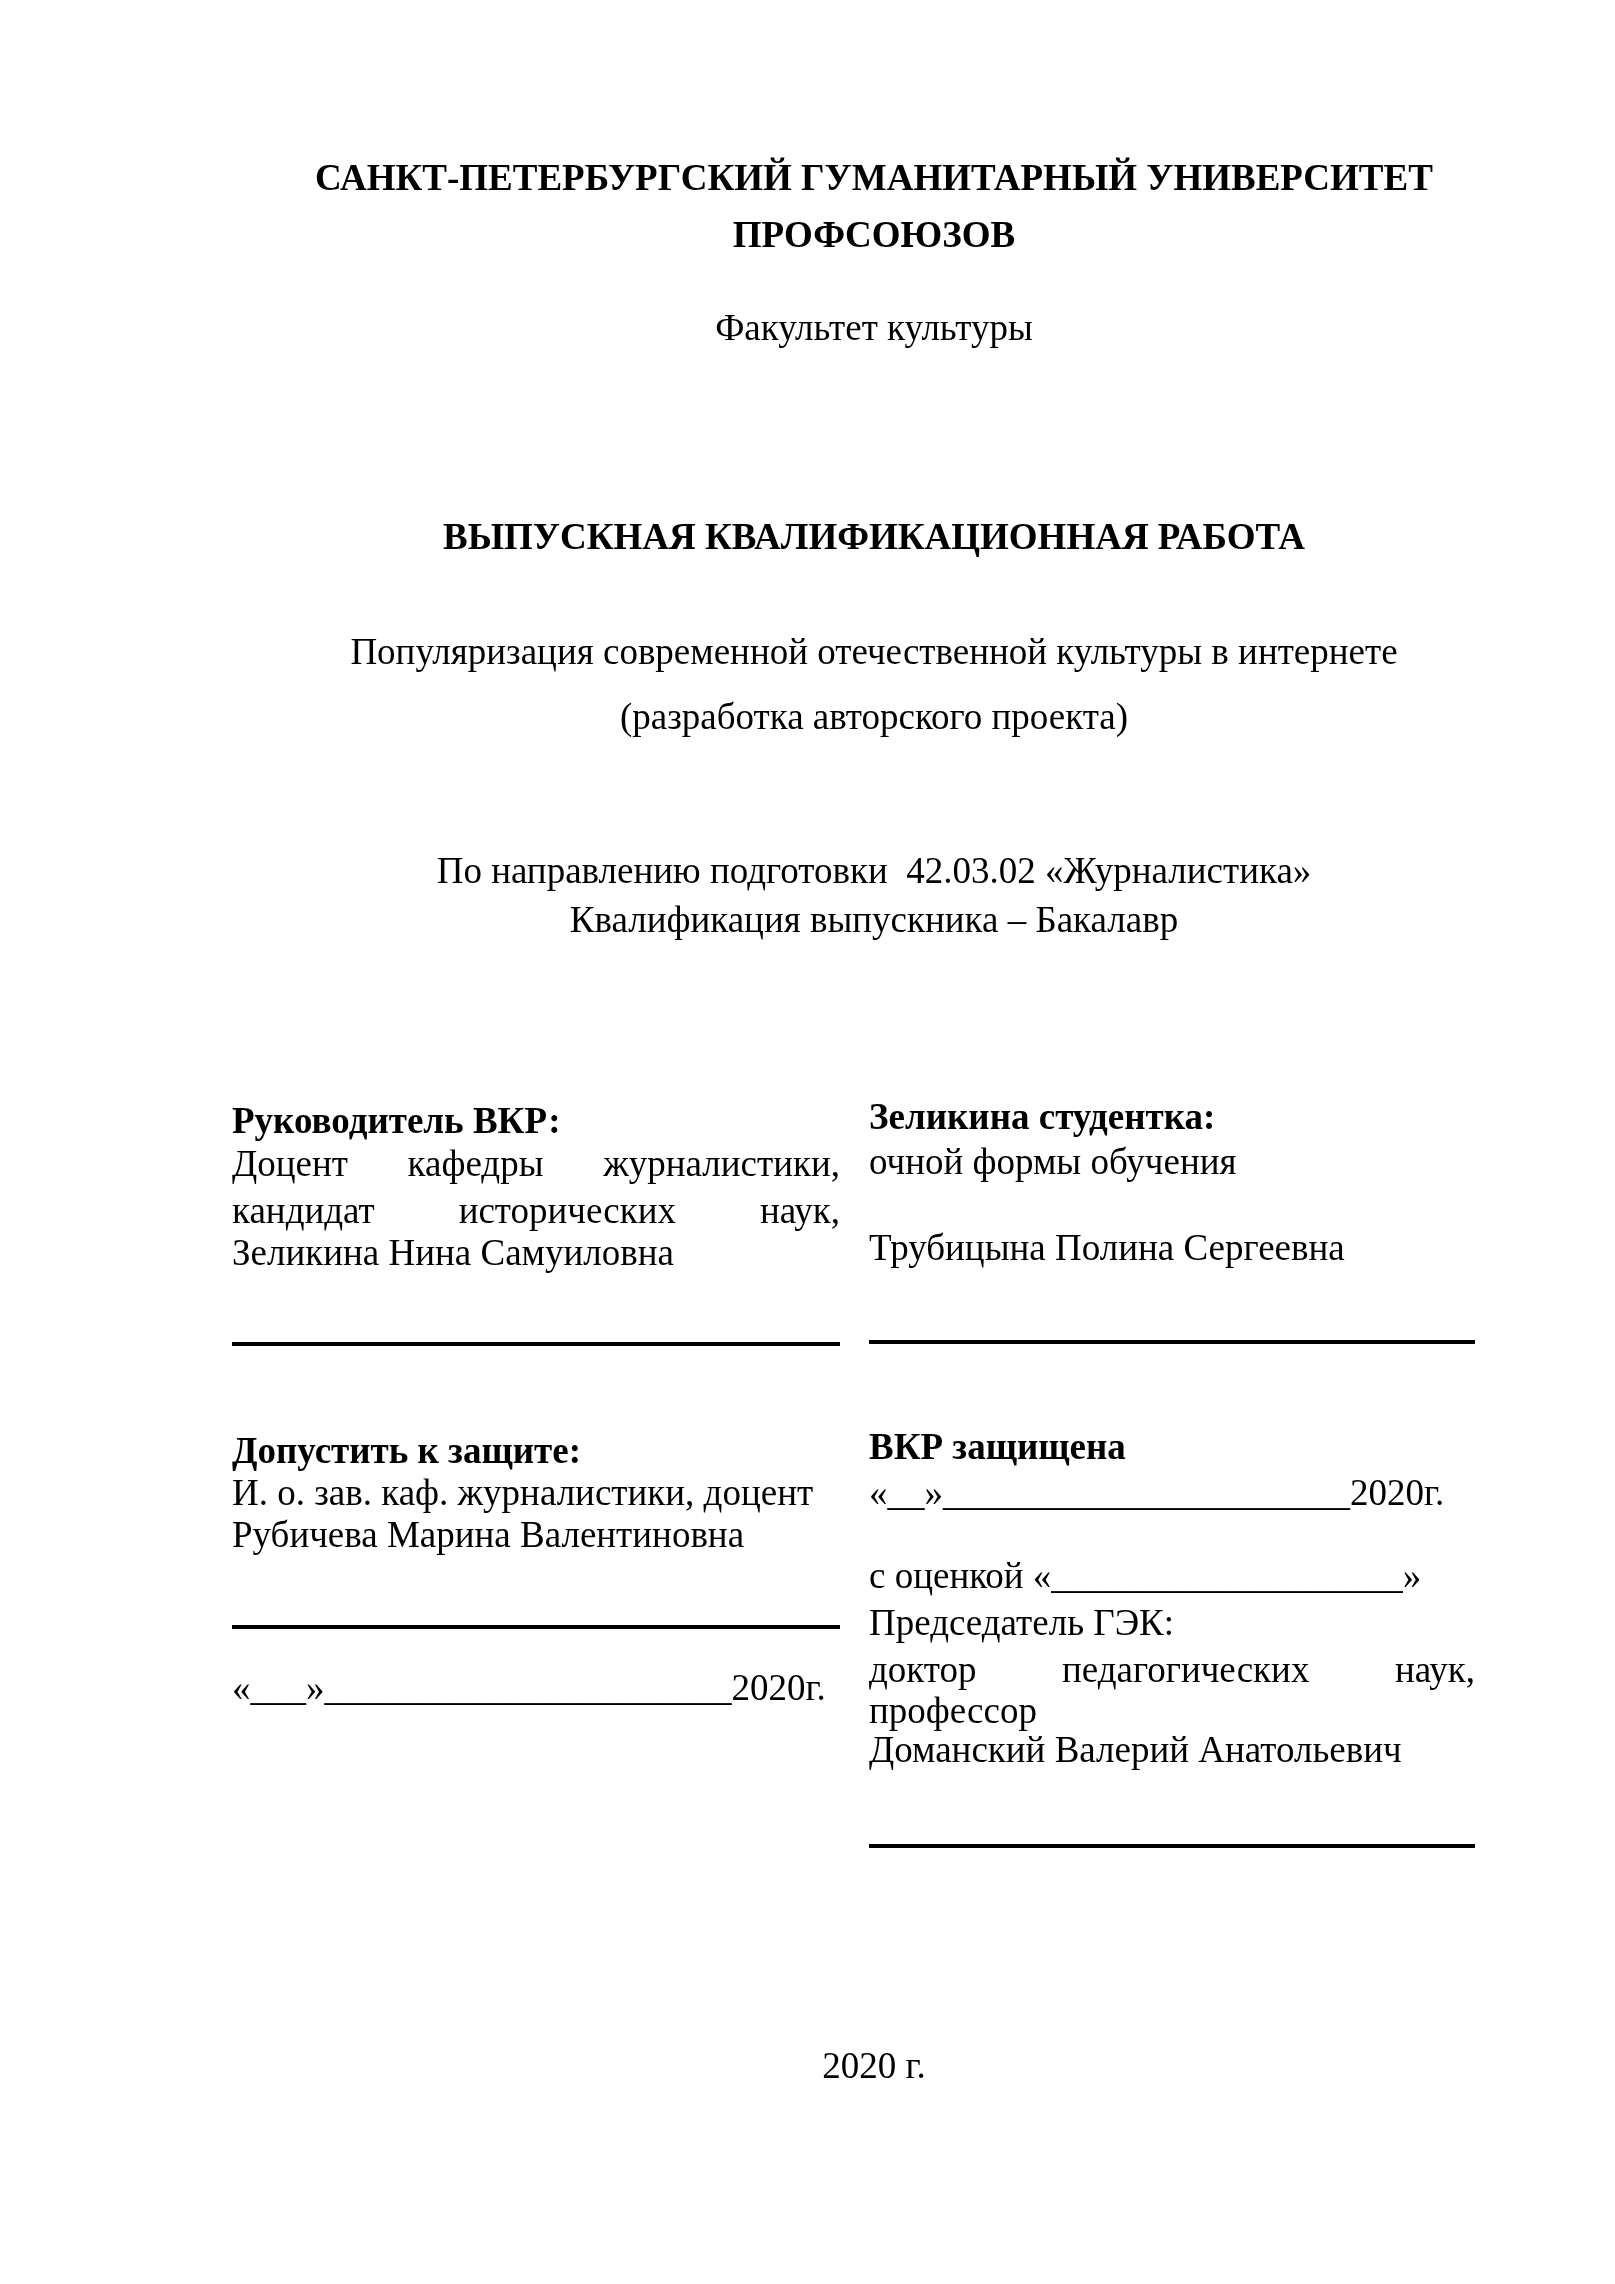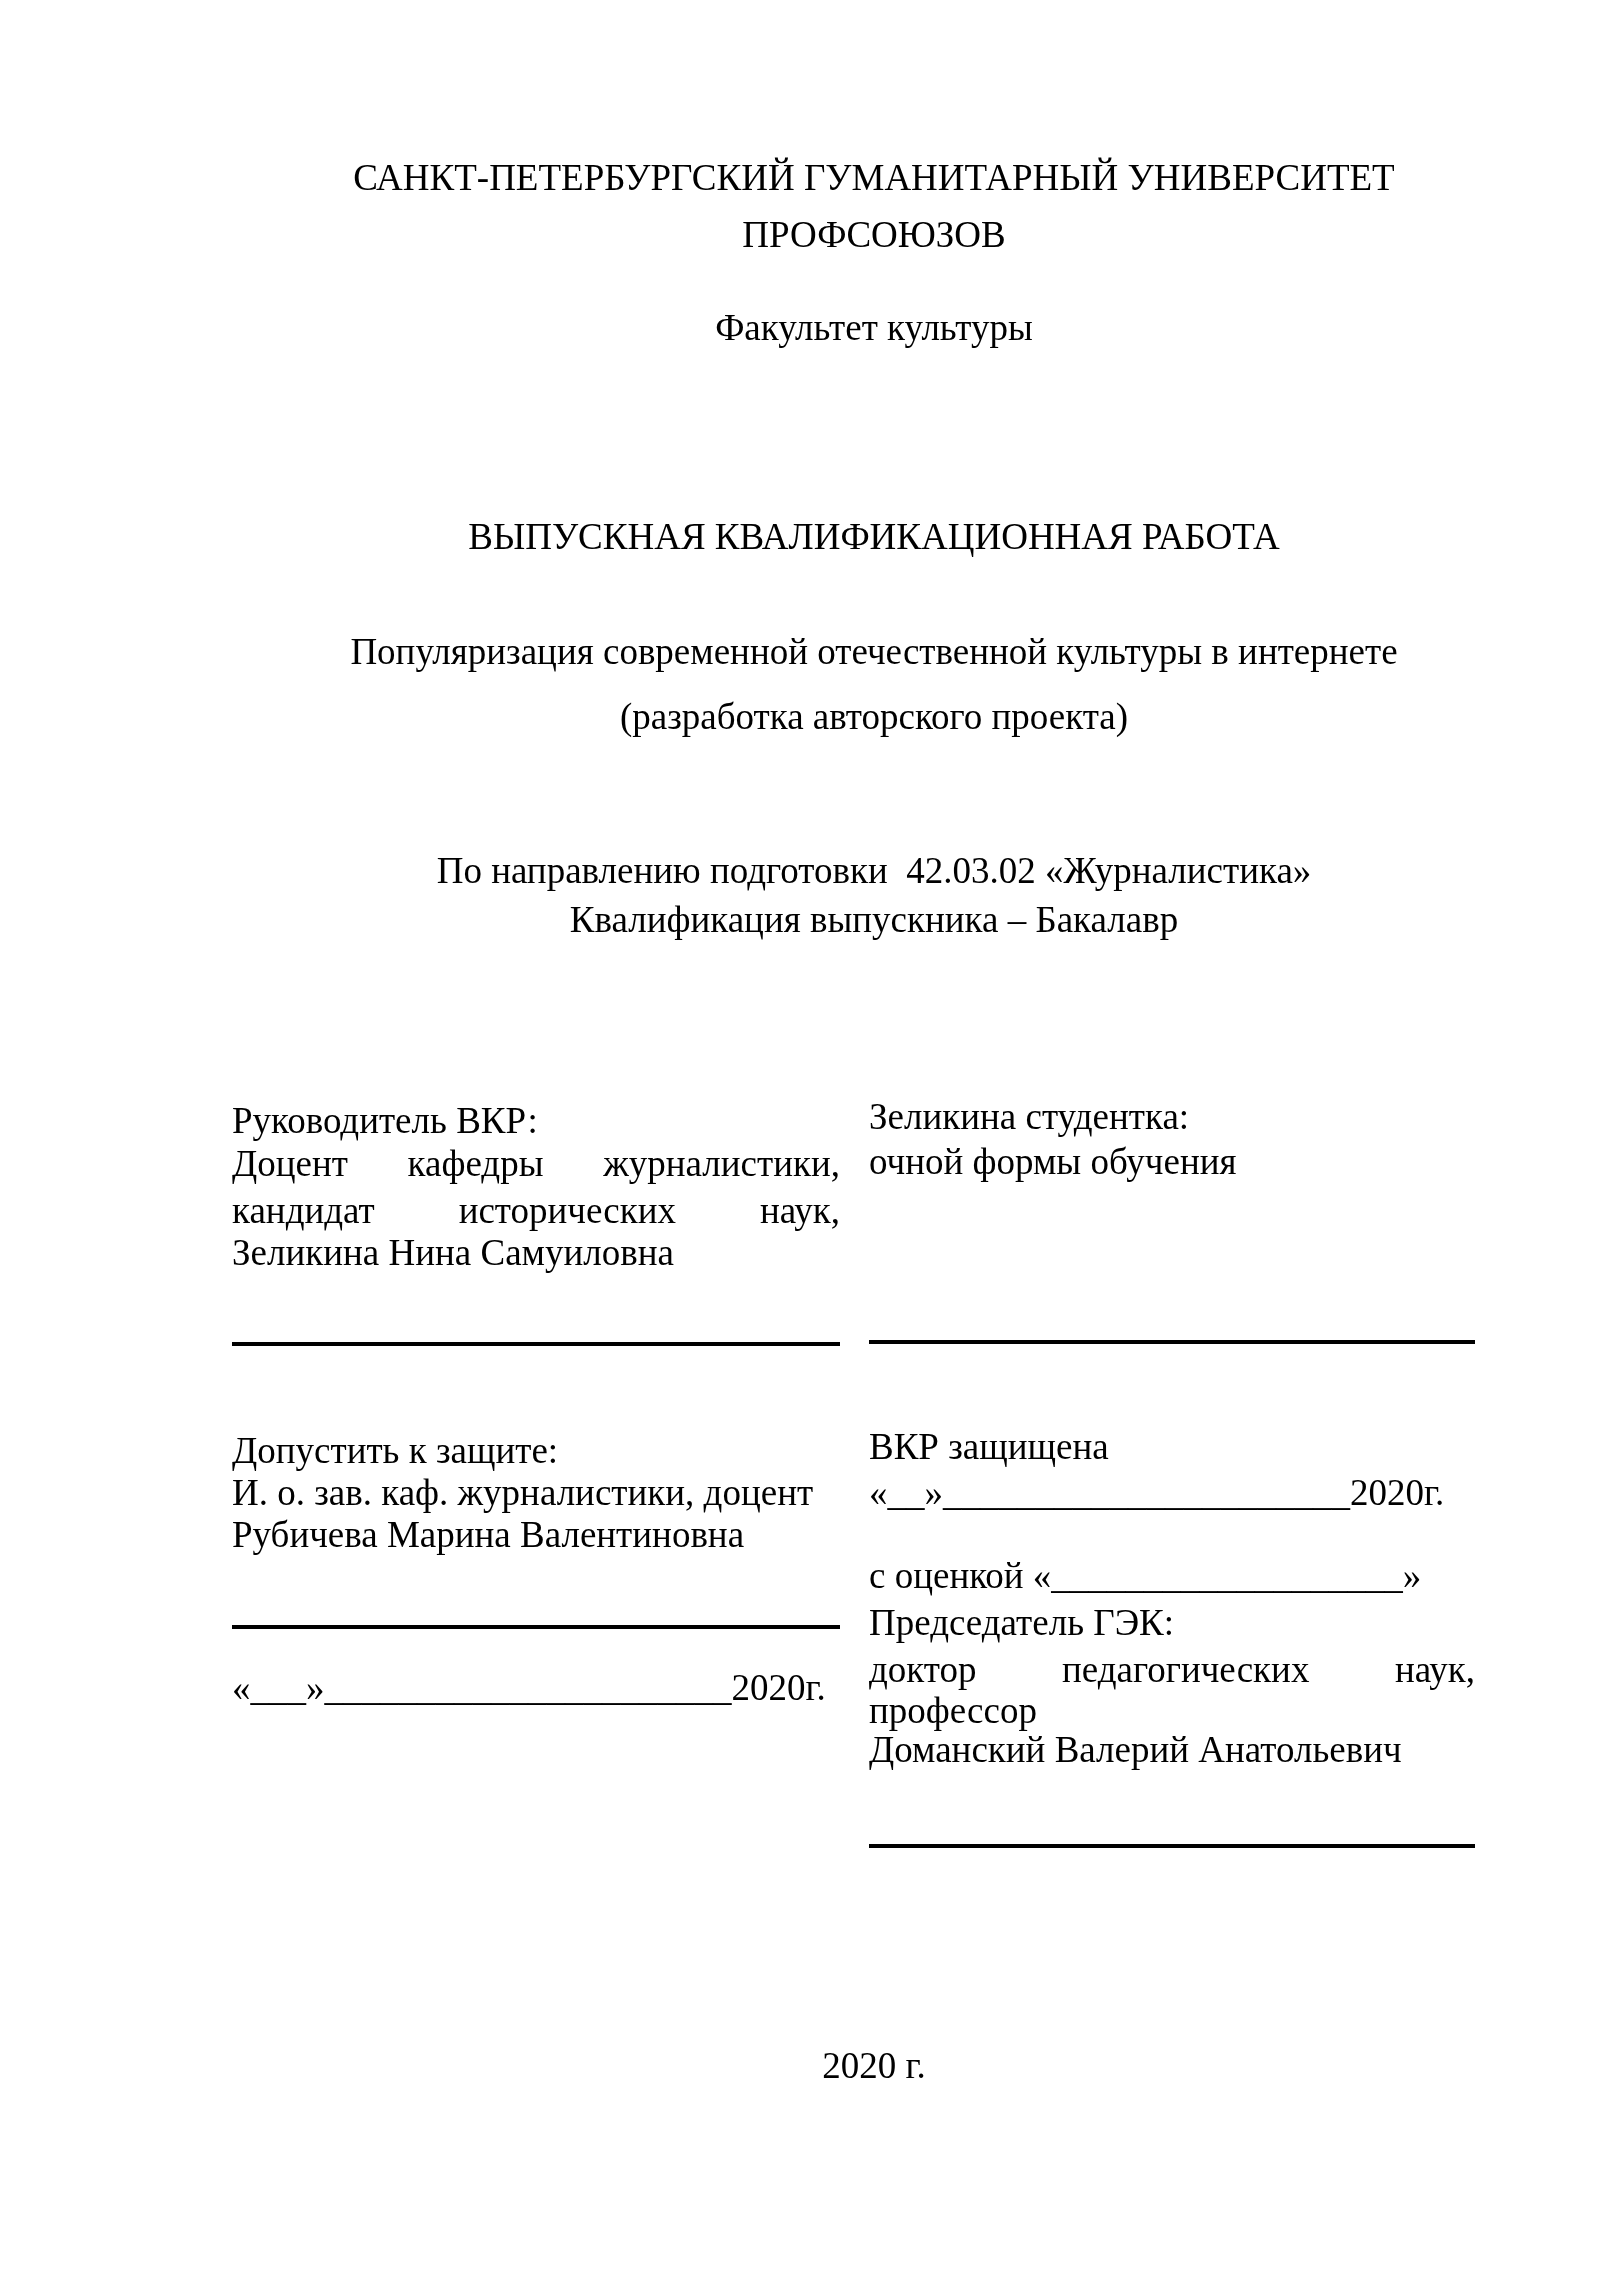--- a/index.html
+++ b/index.html
@@ -11,21 +11,21 @@
     color:#000000;
     overflow:hidden;
   }
   .line{
     position:absolute;
     font-size:37px;
     line-height:44px;
     white-space:nowrap;
     color:#000000;
   }
-  .b{font-weight:normal;}
+  .b{font-weight:bold;}
   .center{left:232px;width:1284px;text-align:center;}
   .leftcol{left:232px;}
   .rightcol{left:869px;}
   .just{
     width:608px;
     text-align:justify;
     text-align-last:justify;
     white-space:normal;
   }
   .rule{
@@ -50,20 +50,21 @@
   <div class="line center" style="top:898px">Квалификация выпускника – Бакалавр</div>
 
   <div class="line b leftcol" style="top:1099px">Руководитель ВКР:</div>
   <div class="line leftcol just" style="top:1142px">Доцент кафедры журналистики,</div>
   <div class="line leftcol just" style="top:1189px">кандидат исторических наук,</div>
   <div class="line leftcol" style="top:1231px">Зеликина Нина Самуиловна</div>
   <div class="rule" style="top:1342px;left:232px;width:608px"></div>
 
   <div class="line b rightcol" style="top:1095px">Зеликина студентка:</div>
   <div class="line rightcol" style="top:1140px">очной формы обучения</div>
+  <div class="line rightcol" style="top:1226px">Трубицына Полина Сергеевна</div>
   <div class="rule" style="top:1340px;left:869px;width:606px"></div>
 
   <div class="line b leftcol" style="top:1429px">Допустить к защите:</div>
   <div class="line leftcol" style="top:1471px">И. о. зав. каф. журналистики, доцент</div>
   <div class="line leftcol" style="top:1513px">Рубичева Марина Валентиновна</div>
   <div class="rule" style="top:1625px;left:232px;width:608px"></div>
   <div class="line leftcol" style="top:1666px">«___»______________________2020г.</div>
 
   <div class="line b rightcol" style="top:1425px">ВКР защищена</div>
   <div class="line rightcol" style="top:1471px">«__»______________________2020г.</div>

